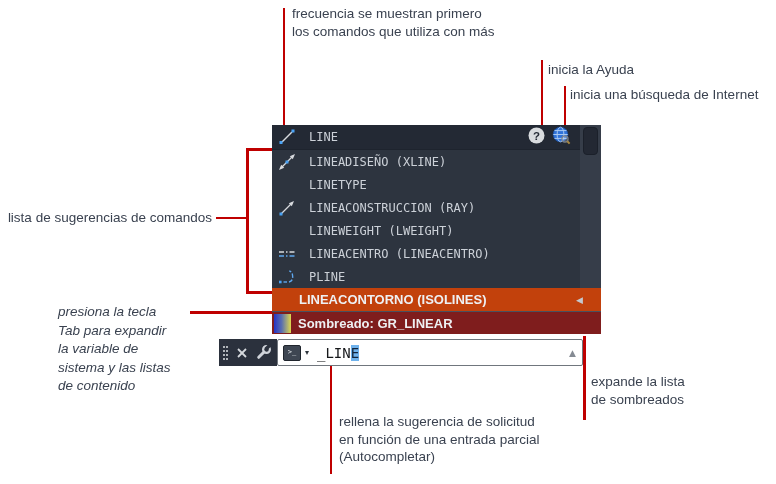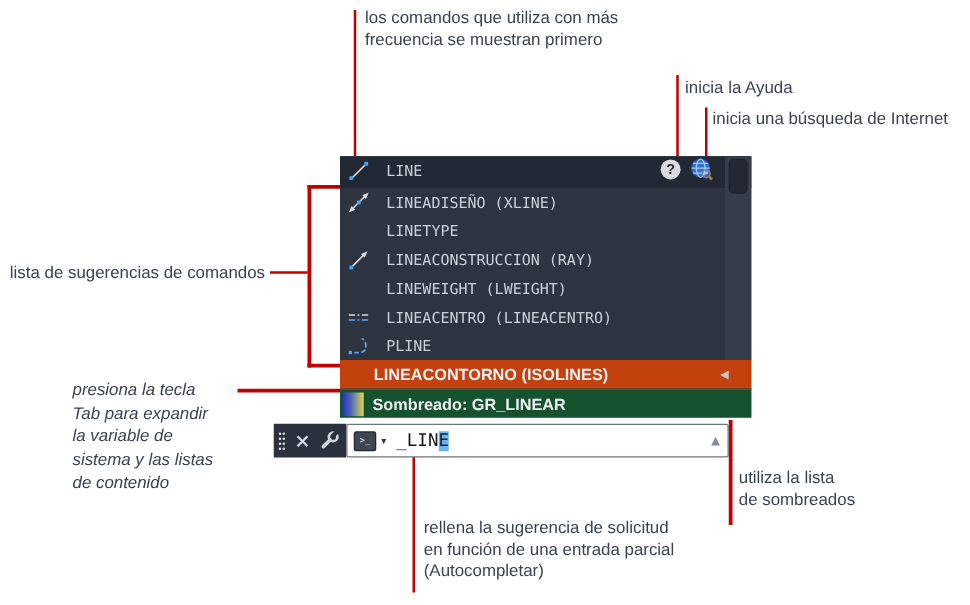--- a/index.html
+++ b/index.html
@@ -20,21 +20,21 @@
   .row-top{height:25px;background:#232934;border-bottom:1px solid #1e242e;}
   .row-top .spacer{flex:1;}
   .row-top .help,.row-top .globe{margin-right:7px;flex:0 0 auto;cursor:pointer;}
   .row-top .globe{margin-right:30px;}
   .list .row{height:23px;cursor:pointer;}
   .row-sysvar{height:23px;background:#c2410c;color:#eef0f3;
       font-family:"Liberation Sans",sans-serif;font-weight:bold;font-size:13px;cursor:pointer;}
   .row-sysvar .lbl{margin-left:27px;}
   .row-sysvar .expander{margin-left:auto;margin-right:18px;font-size:9px;color:#c3c8cf;
       font-family:"DejaVu Sans",sans-serif;}
-  .row-hatch{height:23px;background:#14532d;border-top:1px solid #49515e;color:#eef0f3;
+  .row-hatch{height:23px;background:#7f1d1d;border-top:1px solid #49515e;color:#eef0f3;
       font-family:"Liberation Sans",sans-serif;font-weight:bold;font-size:13px;cursor:pointer;}
   .row-hatch .swatch{width:17px;height:19px;margin-left:2px;
       background:linear-gradient(90deg,#2433c4 0%,#5a6fb0 45%,#dfd84d 100%);}
   .row-hatch .lbl{margin-left:7px;}
   .vscroll{position:absolute;left:308px;top:0;width:21px;height:163px;background:#363d49;}
   .vscroll .thumb{position:absolute;left:3px;top:2px;width:13px;height:26px;
       background:#232833;border:1px solid #1b202a;border-radius:4px;cursor:pointer;}
   
   .cmdbar{position:absolute;left:219px;top:339px;height:27px;display:flex;}
   .cmd-dark{width:58px;height:27px;background:#2b313d;display:flex;align-items:center;
@@ -60,41 +60,41 @@
   <div class="redline" style="left:564px;top:86px;width:2px;height:39px;"></div>
   <div class="redline" style="left:246px;top:148px;width:3px;height:146px;"></div>
   <div class="redline" style="left:246px;top:148px;width:26px;height:3px;"></div>
   <div class="redline" style="left:246px;top:291px;width:26px;height:3px;"></div>
   <div class="redline" style="left:216px;top:217px;width:30px;height:2px;"></div>
   <div class="redline" style="left:190px;top:311px;width:82px;height:3px;"></div>
   <div class="redline" style="left:583px;top:336px;width:3px;height:84px;"></div>
   <div class="redline" style="left:330px;top:364px;width:2px;height:110px;"></div>
 
   <div class="ann" style="left:292px;top:5px;">
+    <span class="l">frecuencia se muestran primero</span>
     <span class="l">los comandos que utiliza con más</span>
-    <span class="l">frecuencia se muestran primero</span>
   </div>
   <div class="ann" style="left:548px;top:61px;">
     <span>inicia la Ayuda</span>
   </div>
   <div class="ann" style="left:570px;top:86px;">
     <span>inicia una búsqueda de Internet</span>
   </div>
   <div class="ann" style="left:6px;top:209px;width:206px;text-align:right;">
     <span>lista de sugerencias de comandos</span>
   </div>
   <div class="ann" style="left:58px;top:303px;width:130px;text-align:left;line-height:18.6px;font-style:italic;">
     <span class="l">presiona la tecla</span>
     <span class="l">Tab para expandir</span>
     <span class="l">la variable de</span>
     <span class="l">sistema y las listas</span>
     <span class="l">de contenido</span>
   </div>
   <div class="ann" style="left:591px;top:373px;">
-    <span class="l">utiliza la lista</span>
+    <span class="l">expande la lista</span>
     <span class="l">de sombreados</span>
   </div>
   <div class="ann" style="left:339px;top:413px;line-height:17.5px;">
     <span class="l">rellena la sugerencia de solicitud</span>
     <span class="l">en función de una entrada parcial</span>
     <span class="l">(Autocompletar)</span>
   </div>
 
   <div class="panel">
 

